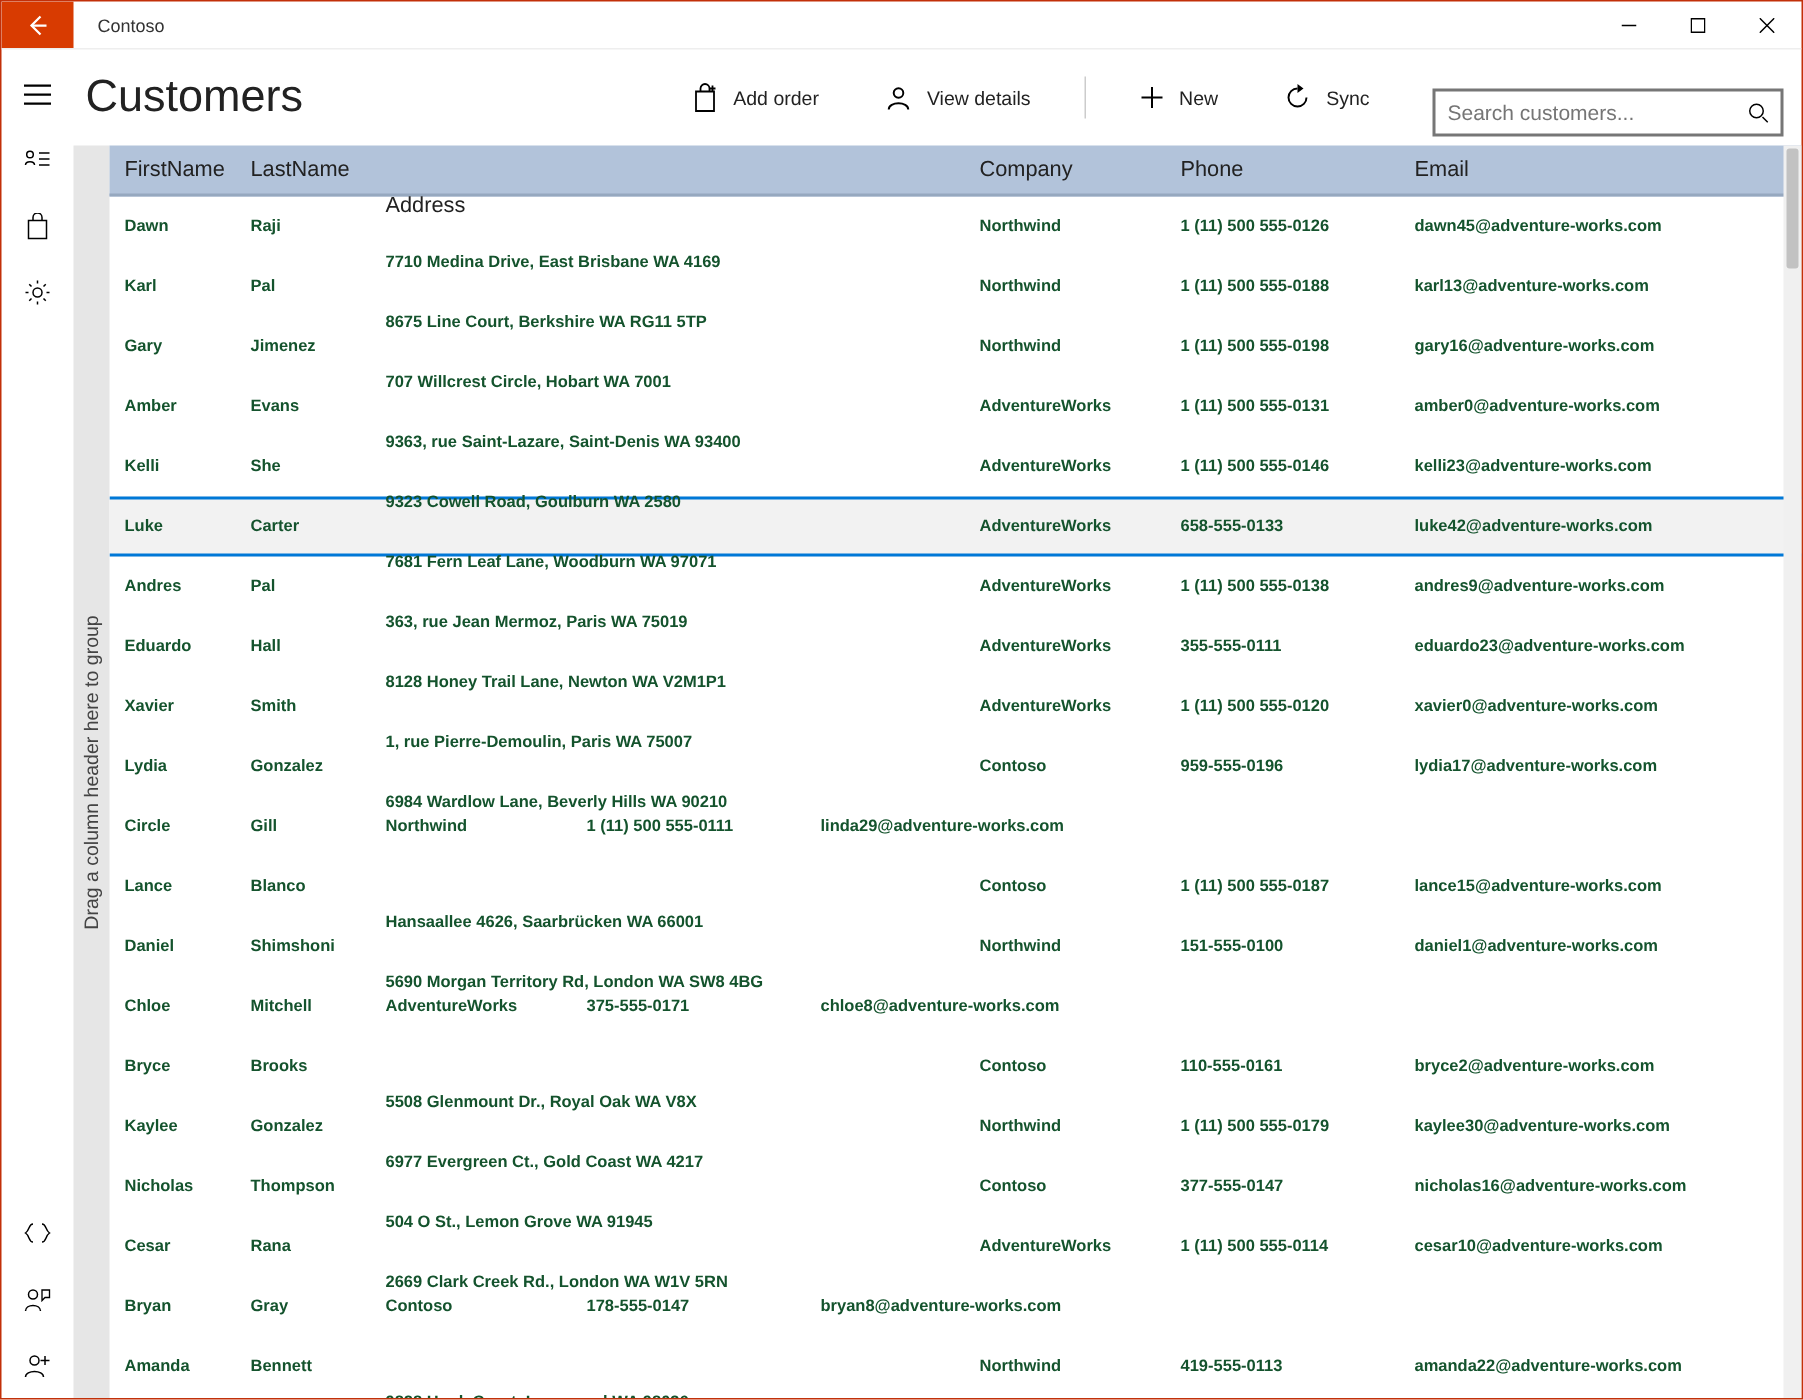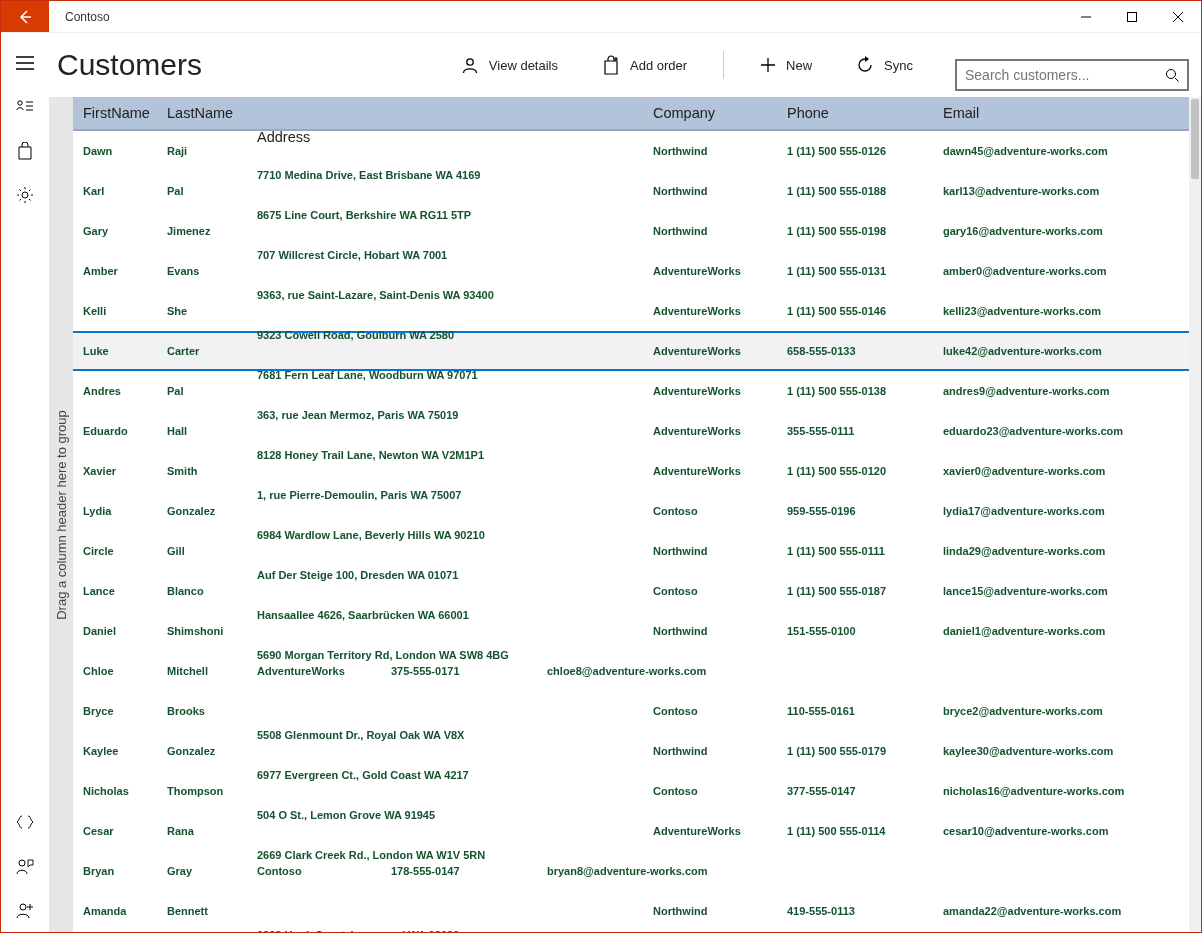--- a/index.html
+++ b/index.html
@@ -293,34 +293,34 @@
         <path d="M14 3 V9 M11 6 H17" stroke="#000"></path>
       </svg>
     </div>
   </div>
 
   <div class="main">
     <div class="cmdbar">
       <div class="page-title">Customers</div>
 
       <div class="cmd-btn">
-        <svg width="18" height="18" viewBox="0 0 18 18">
-          <circle cx="9" cy="6" r="3.2" stroke="#000" fill="none" stroke-width="1.3"></circle>
-          <path d="M2.5 17 C2.5 11.5 15.5 11.5 15.5 17" stroke="#000" fill="none" stroke-width="1.3"></path>
-        </svg>
-        <span>View details</span>
-      </div>
-
-      <div class="cmd-btn">
         <svg width="18" height="20" viewBox="0 0 18 20">
           <path d="M3 6 H15 V19 H3 Z" stroke="#000" fill="none" stroke-width="1.2"></path>
           <path d="M6 6 V4 a3 3 0 0 1 6 0 V6" stroke="#000" fill="none" stroke-width="1.2"></path>
           <path d="M14 2 V6 M12 4 H16" stroke="#000" stroke-width="1.2"></path>
         </svg>
         <span>Add order</span>
+      </div>
+
+      <div class="cmd-btn">
+        <svg width="18" height="18" viewBox="0 0 18 18">
+          <circle cx="9" cy="6" r="3.2" stroke="#000" fill="none" stroke-width="1.3"></circle>
+          <path d="M2.5 17 C2.5 11.5 15.5 11.5 15.5 17" stroke="#000" fill="none" stroke-width="1.3"></path>
+        </svg>
+        <span>View details</span>
       </div>
 
       <div class="cmd-sep"></div>
 
       <div class="cmd-btn">
         <svg width="16" height="16" viewBox="0 0 16 16">
           <path d="M8 1 V15 M1 8 H15" stroke="#000" stroke-width="1.3"></path>
         </svg>
         <span>New</span>
       </div>
@@ -434,21 +434,20 @@
               <div class="col c-first">Lydia</div>
               <div class="col c-last">Gonzalez</div>
               <div class="col c-addr">6984 Wardlow Lane, Beverly Hills WA 90210</div>
               <div class="col c-comp">Contoso</div>
               <div class="col c-phone">959-555-0196</div>
               <div class="col c-email">lydia17@adventure-works.com</div>
             </div>
             <div class="row">
               <div class="col c-first">Circle</div>
               <div class="col c-last">Gill</div>
-              <div class="col c-addr">Auf Der Steige 100, Dresden WA 01071</div>
               <div class="col c-comp">Northwind</div>
               <div class="col c-phone">1 (11) 500 555-0111</div>
               <div class="col c-email">linda29@adventure-works.com</div>
             </div>
             <div class="row">
               <div class="col c-first">Lance</div>
               <div class="col c-last">Blanco</div>
               <div class="col c-addr">Hansaallee 4626, Saarbrücken WA 66001</div>
               <div class="col c-comp">Contoso</div>
               <div class="col c-phone">1 (11) 500 555-0187</div>

